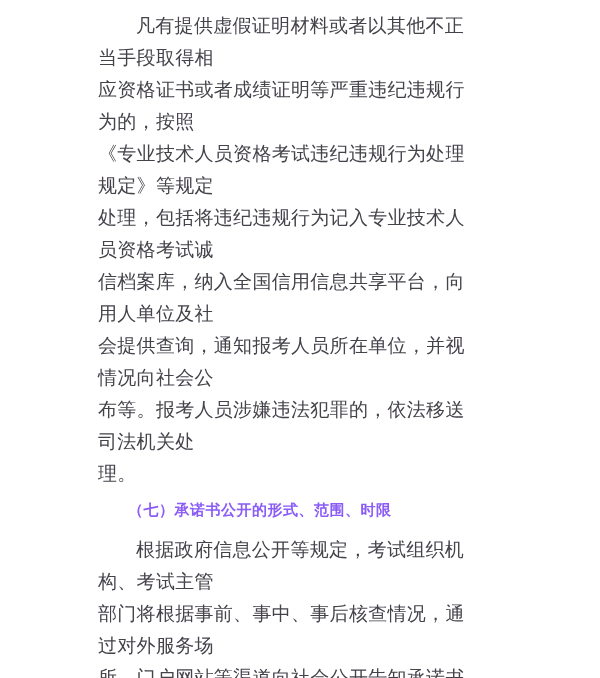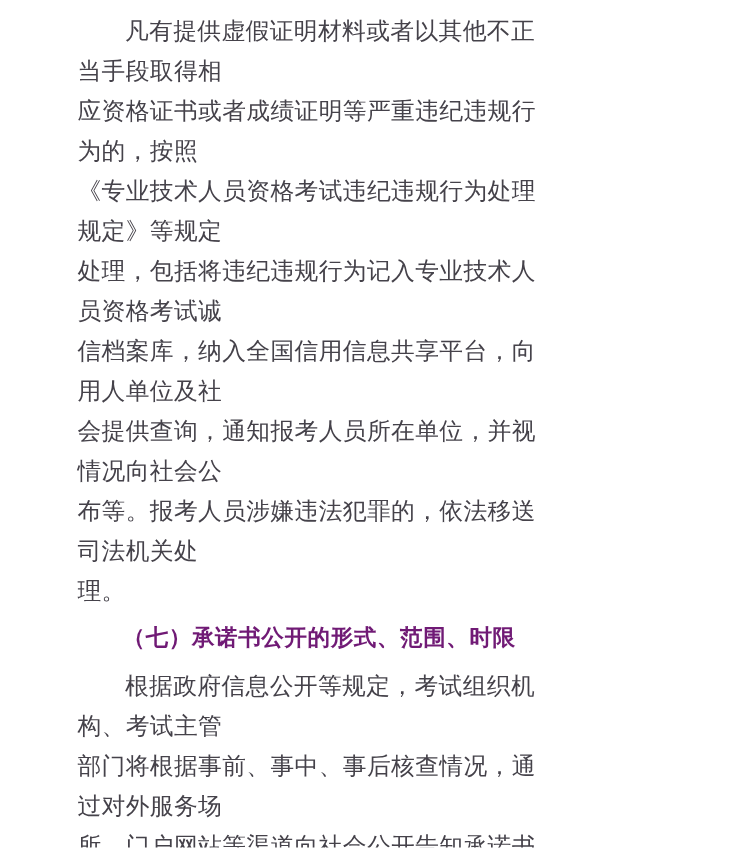--- a/index.html
+++ b/index.html
@@ -11,38 +11,39 @@
     width: 600px;
     height: 678px;
     overflow: hidden;
   }
   .doc-page {
     box-sizing: border-box;
     width: 500px;
     height: 678px;
     padding: 10px 58px 0 62px;
     background: #ffffff;
+    margin-left: 36px;
   }
   .para {
     font-family: "Liberation Serif", "DejaVu Serif", serif;
     font-size: 19px;
     line-height: 32px;
     letter-spacing: 0.3px;
     color: #45424a;
     white-space: pre-line;       
     text-indent: 2em;            
     margin: 0;
     text-align: left;
   }
   .heading-kai {
     font-family: "Liberation Serif", "DejaVu Serif", serif;
-    font-size: 18px;
+    font-size: 15px;
     line-height: 32px;
     letter-spacing: 0.5px;
-    color: #701a75;
+    color: #8b5cf6;
     font-weight: 600;
     text-indent: 2em;
     margin: 4px 0 8px 0;
     white-space: pre-line;
   }
 </style>
 </head>
 <body>
 
 <div class="doc-page">

